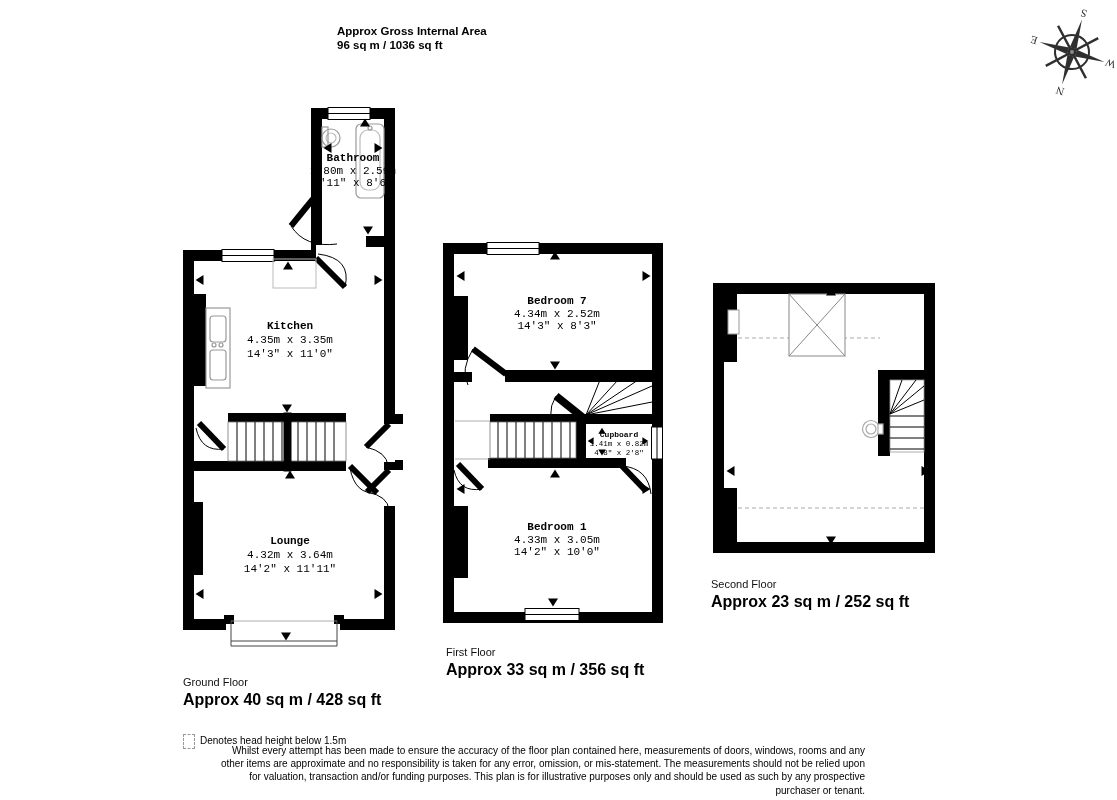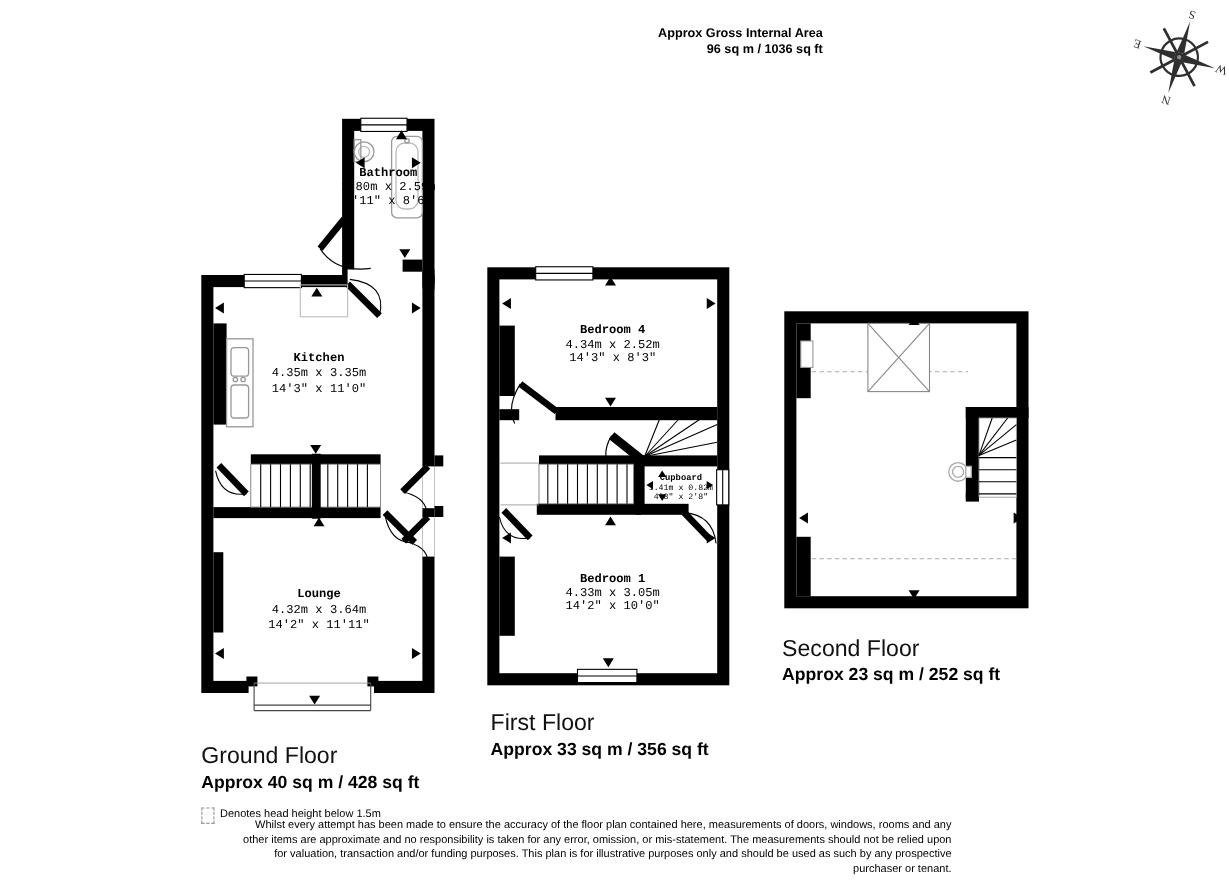--- a/index.html
+++ b/index.html
@@ -1,26 +1,26 @@
 <!DOCTYPE html>
 <html><head>
 <meta charset="utf-8">
 <style>
   html,body{margin:0;padding:0;background:#fff;}
   #page{position:relative;width:1117px;height:800px;background:#fff;overflow:hidden;
         font-family:"Liberation Sans",sans-serif;color:#000;}
   svg{position:absolute;left:0;top:0;}
   .abs{position:absolute;}
-  .hdr{left:348px;top:25px;width:400px;text-align:right;font-size:11.5px;font-weight:bold;line-height:13.5px;}
+  .hdr{left:337px;top:25px;width:400px;text-align:left;font-size:11.5px;font-weight:bold;line-height:13.5px;}
   .room-lbl{position:absolute;text-align:center;font-size:11px;line-height:14px;font-family:Liberation Mono, monospace;}
   .room-lbl .nm{font-weight:bold;}
   .room-lbl.tight{line-height:12.5px;}
   .room-lbl.small{font-size:7.5px;line-height:9.5px;width:80px;}
   .room-lbl.small .nm{font-size:8px;}
-  .floor-cap .t{font-size:21px;color:#111;}
+  .floor-cap .t{font-size:11px;color:#111;}
   .floor-cap .a{font-size:16px;font-weight:bold;margin-top:3px;}
   .legend-box{left:183px;top:734px;width:10px;height:13px;border:1px dashed #999;}
   .legend-txt{left:200px;top:735px;font-size:10px;}
   .disclaimer{left:215px;top:744px;width:650px;font-size:10px;line-height:13.2px;text-align:right;}
 </style>
 </head>
 <body>
 
 <div id="page">
 
@@ -291,21 +291,21 @@
     <div class="nm">Kitchen</div>
     <div>4.35m x 3.35m</div>
     <div>14'3" x 11'0"</div>
   </div>
   <div class="room-lbl" style="left:190px;top:534px;width:200px;">
     <div class="nm">Lounge</div>
     <div>4.32m x 3.64m</div>
     <div>14'2" x 11'11"</div>
   </div>
   <div class="room-lbl tight" style="left:457px;top:295px;width:200px;">
-    <div class="nm">Bedroom 4</div>
+    <div class="nm">Bedroom 7</div>
     <div>4.34m x 2.52m</div>
     <div>14'3" x 8'3"</div>
   </div>
   <div class="room-lbl small" style="left:579px;top:430px;">
     <div class="nm">Cupboard</div>
     <div>1.41m x 0.82m</div>
     <div>4'8" x 2'8"</div>
   </div>
   <div class="room-lbl tight" style="left:457px;top:521px;width:200px;">
     <div class="nm">Bedroom 1</div>

